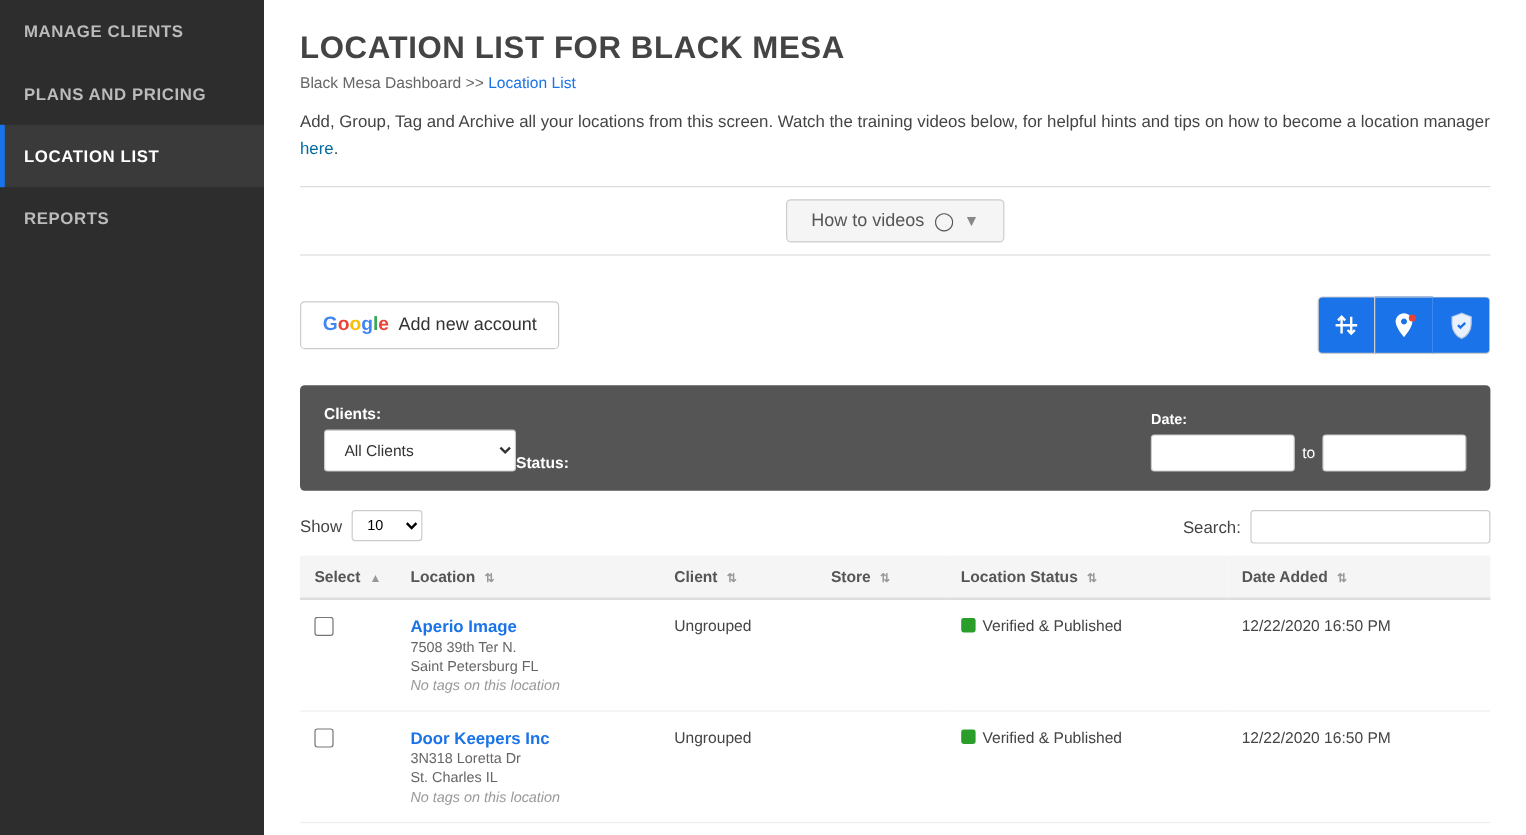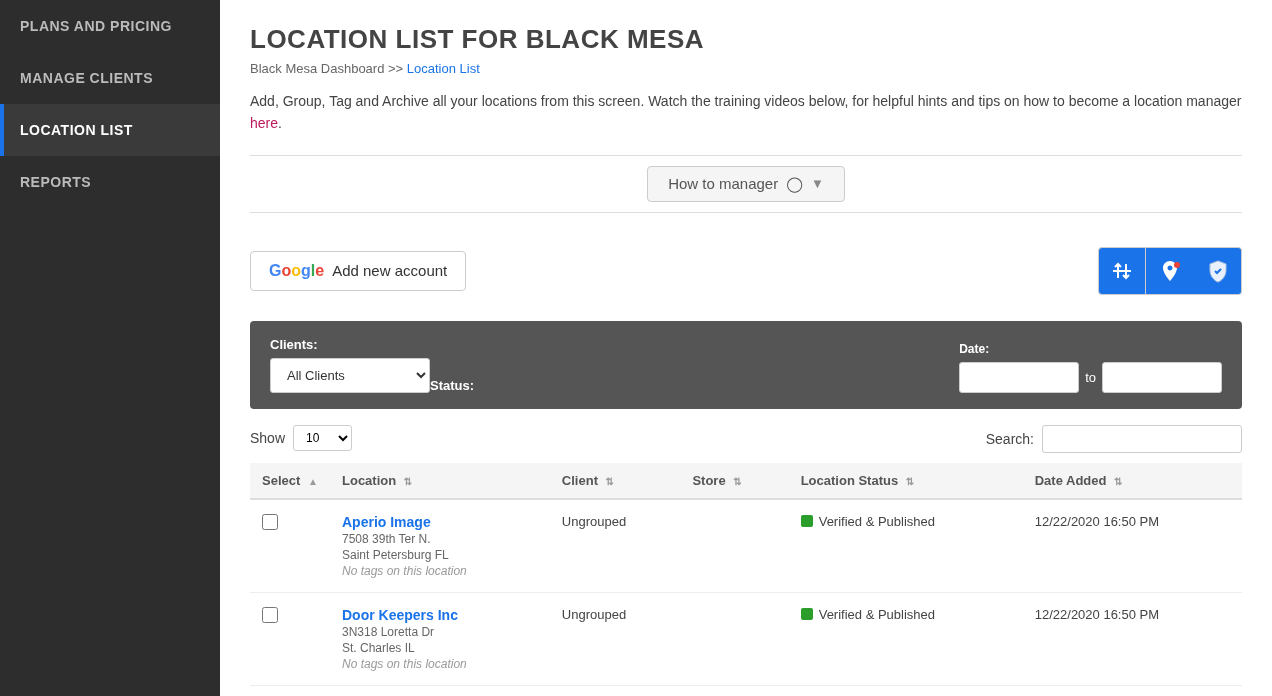--- a/index.html
+++ b/index.html
@@ -54,21 +54,21 @@
       margin-bottom: 14px;
     }
     .breadcrumb a { color: #1a73e8; text-decoration: none; }
 
     .description {
       font-size: 14px;
       color: #444;
       line-height: 1.6;
       margin-bottom: 20px;
     }
-    .description a { color: #be185d; text-decoration: none; }
+    .description a { color: #0369a1; text-decoration: none; }
 
     
     .how-to-bar {
       border-top: 1px solid #ddd;
       border-bottom: 1px solid #ddd;
       padding: 10px 0;
       display: flex;
       justify-content: center;
       margin-bottom: 24px;
     }
@@ -283,24 +283,24 @@
       width: 16px;
       height: 16px;
       cursor: pointer;
     }
   </style>
 </head>
 <body>
 
 <nav class="sidebar">
   <div class="sidebar-item not-active">
+    <span>MANAGE CLIENTS</span>
+  </div>
+  <div class="sidebar-item not-active">
     <span>PLANS AND PRICING</span>
-  </div>
-  <div class="sidebar-item not-active">
-    <span>MANAGE CLIENTS</span>
   </div>
   <div class="sidebar-item active">
     <span>LOCATION LIST</span>
   </div>
   <div class="sidebar-item not-active">
     <span>REPORTS</span>
   </div>
 </nav>
 
 <main class="main">
@@ -310,21 +310,21 @@
   <div class="breadcrumb">
     <span>Black Mesa Dashboard &gt;&gt; </span><a href="#">Location List</a>
   </div>
 
   <p class="description">
     <span>Add, Group, Tag and Archive all your locations from this screen. Watch the training videos below, for helpful hints and tips on how to become a location manager </span><a href="#">here</a><span>.</span>
   </p>
 
   <div class="how-to-bar">
     <button class="how-to-btn">
-      <span>How to manager</span>
+      <span>How to videos</span>
       <span>◯</span>
       <span style="font-size:13px; color:#888;">▼</span>
     </button>
   </div>
 
   <div class="toolbar">
     <button class="add-account-btn">
       <span class="google-g">
         <span class="g-blue">G</span>
           <span class="g-red">o</span>

